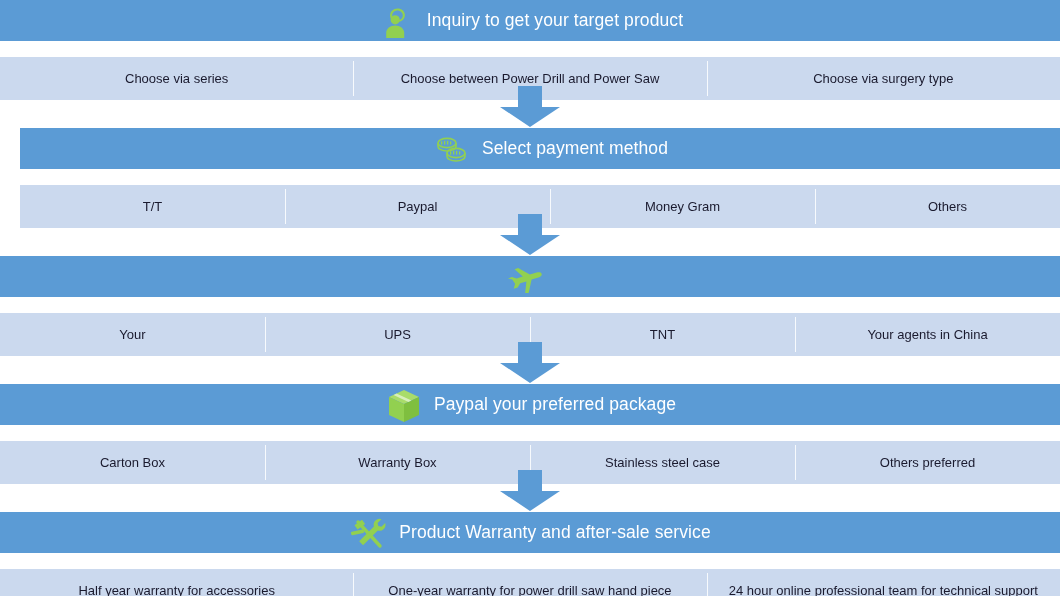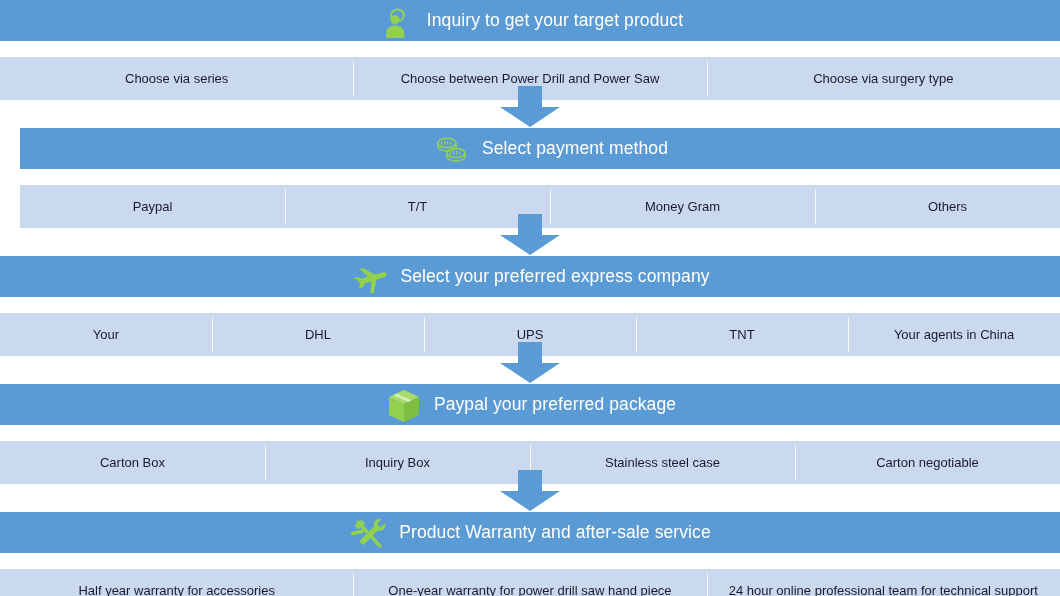--- a/index.html
+++ b/index.html
@@ -155,45 +155,43 @@
             <rect x="15" y="16.4" width="1.3" height="3.2"></rect>
             <rect x="18" y="15.8" width="1.3" height="3.8"></rect>
             <rect x="21" y="15.8" width="1.3" height="3.8"></rect>
             <rect x="24" y="16.4" width="1.3" height="3.2"></rect>
           </g>
         </svg>
       </span>
       <span class="stage-title">Select payment method</span>
     </div>
     <div class="options">
+      <div class="option">T/T</div>
       <div class="option">Paypal</div>
-      <div class="option">T/T</div>
       <div class="option">Money Gram</div>
       <div class="option">Others</div>
     </div>
   </div>
 
   <div class="connector" style="top:214px;">
     <svg class="arrow-svg" width="62" height="42" viewBox="0 0 62 42">
       <polygon points="19,0 43,0 43,21 61,21 31,41 1,21 19,21" fill="#5B9BD5"></polygon>
     </svg>
   </div>
 
   <div class="stage" style="top:256px;">
     <div class="stage-header">
       <span class="stage-icon">
         <svg width="38" height="30" viewBox="0 0 38 30">
           <path d="M2 15.5l4-1.4 4.6 1.3 6.2-1.8L8.6 6.2l3.6-1.1 11.6 6.5 6.8-2c2.2-.6 4.3-.5 5 1.2.6 1.8-1 3-3.2 3.7l-6.8 2-2.9 13.2-3.6 1.1 1.3-12.3-6.2 1.8-2.5 4.1-4 1.3 1.4-5-2.9-4.3z" fill="#92D050"></path>
         </svg>
       </span>
-      <span class="stage-title">Select your preferred express company</span>
     </div>
     <div class="options">
       <div class="option">Your</div>
-      <div class="option">DHL</div>
       <div class="option">UPS</div>
       <div class="option">TNT</div>
       <div class="option">Your agents in China</div>
     </div>
   </div>
 
   <div class="connector" style="top:342px;">
     <svg class="arrow-svg" width="62" height="42" viewBox="0 0 62 42">
       <polygon points="19,0 43,0 43,21 61,21 31,41 1,21 19,21" fill="#5B9BD5"></polygon>
     </svg>
@@ -206,23 +204,23 @@
           <polygon points="16,1 31,8 16,15 1,8" fill="#A9DC6A"></polygon>
           <polygon points="1,8 16,15 16,33 1,26" fill="#92D050"></polygon>
           <polygon points="31,8 16,15 16,33 31,26" fill="#7FBF3F"></polygon>
           <polygon points="8.5,4.5 23.5,11.5 20.5,13 5.5,6" fill="#FFFFFF" opacity="0.55"></polygon>
         </svg>
       </span>
       <span class="stage-title">Paypal your preferred package</span>
     </div>
     <div class="options">
       <div class="option">Carton Box</div>
-      <div class="option">Inquiry Box</div>
+      <div class="option">Warranty Box</div>
       <div class="option">Stainless steel case</div>
-      <div class="option">Carton negotiable</div>
+      <div class="option">Others preferred</div>
     </div>
   </div>
 
   <div class="connector" style="top:470px;">
     <svg class="arrow-svg" width="62" height="42" viewBox="0 0 62 42">
       <polygon points="19,0 43,0 43,21 61,21 31,41 1,21 19,21" fill="#5B9BD5"></polygon>
     </svg>
   </div>
 
   <div class="stage" style="top:512px;">

